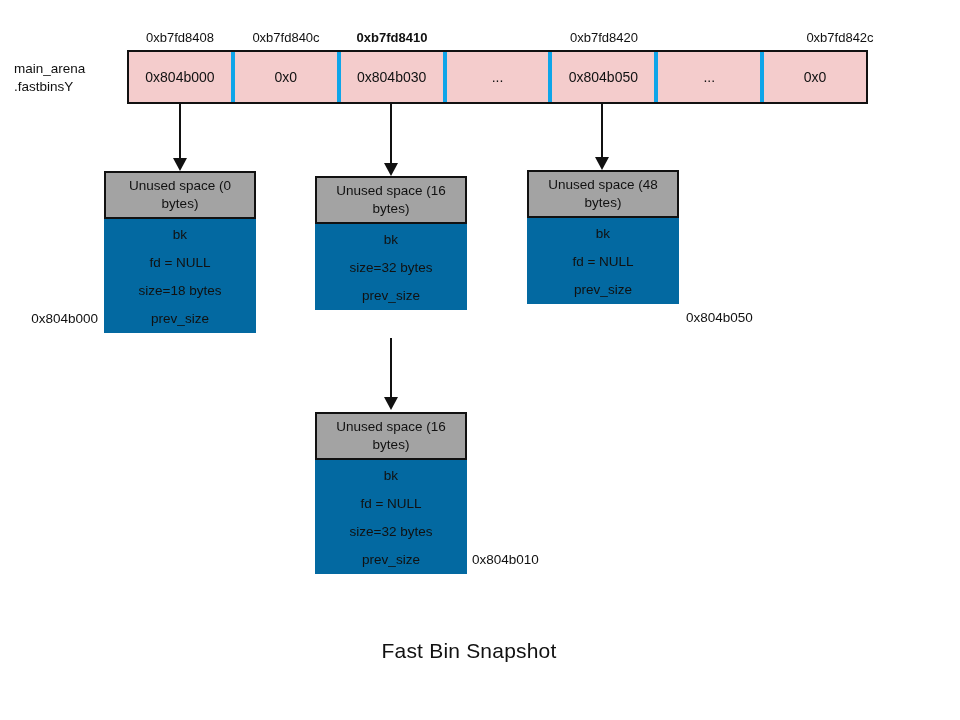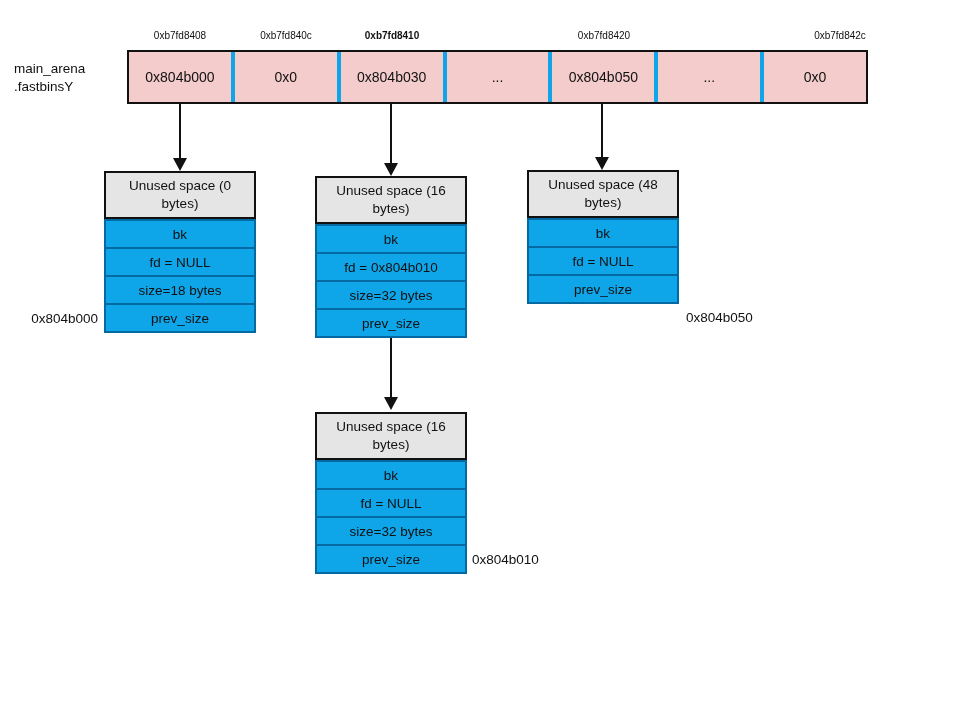--- a/index.html
+++ b/index.html
@@ -22,21 +22,21 @@
   .arena-label {
     left: 14px; top: 60px; width: 110px;
     font-size: 13.5px; line-height: 17.5px;
     text-align: left; white-space: normal;
   }
 
   
   .addr {
     top: 30px;
     transform: translateX(-50%);
-    font-size: 10px;
+    font-size: 13px;
   }
 
   
   .bin-array {
     position: absolute;
     left: 127px; top: 50px;
     width: 741px; height: 54px;
     box-sizing: border-box;
     border: 2px solid #111111;
     background: #f4cccc;
@@ -76,32 +76,32 @@
 
   
   .chunk {
     position: absolute;
     width: 152px;
   }
   .chunk-header {
     box-sizing: border-box;
     width: 100%; height: 48px;
     border: 2px solid #111111;
-    background: #e5e5e5;
+    background: #a3a3a3;
     display: flex; align-items: center; justify-content: center;
     text-align: center;
     font-size: 13.5px; line-height: 18px;
     padding: 0 4px;
   }
   .chunk-row {
     box-sizing: border-box;
     width: 100%; height: 30px;
     margin-top: -2px;
-    border: 2px solid #0369a1;
-    background: #0ea5e9;
+    border: 6px solid #0369a1;
+    background: #0369a1;
     display: flex; align-items: center; justify-content: center;
     font-size: 13.5px;
   }
   .chunk-row.first { margin-top: 0; }
 
   .side-label { font-size: 13.5px; }
   .side-label.right-align { text-align: right; }
 
   
   .diagram-title {
@@ -155,21 +155,20 @@
     <div class="chunk-row first">bk</div>
     <div class="chunk-row">fd = NULL</div>
     <div class="chunk-row">size=18 bytes</div>
     <div class="chunk-row">prev_size</div>
   </div>
   <div class="txt side-label right-align" style="left:0px; width:98px; top:311px;">0x804b000</div>
 
   <div class="chunk" style="left:315px; top:176px;">
     <div class="chunk-header">Unused space (16 bytes)</div>
     <div class="chunk-row first">bk</div>
-    <div class="chunk-row">fd = 0x804b010</div>
     <div class="chunk-row">size=32 bytes</div>
     <div class="chunk-row">prev_size</div>
   </div>
 
   <div class="chunk" style="left:527px; top:170px;">
     <div class="chunk-header">Unused space (48 bytes)</div>
     <div class="chunk-row first">bk</div>
     <div class="chunk-row">fd = NULL</div>
     <div class="chunk-row">prev_size</div>
   </div>
@@ -182,14 +181,15 @@
 
   <div class="chunk" style="left:315px; top:412px;">
     <div class="chunk-header">Unused space (16 bytes)</div>
     <div class="chunk-row first">bk</div>
     <div class="chunk-row">fd = NULL</div>
     <div class="chunk-row">size=32 bytes</div>
     <div class="chunk-row">prev_size</div>
   </div>
   <div class="txt side-label" style="left:472px; top:552px;">0x804b010</div>
 
+  <div class="txt diagram-title">Fast Bin Snapshot</div>
 
 </div>
 
 </body></html>

